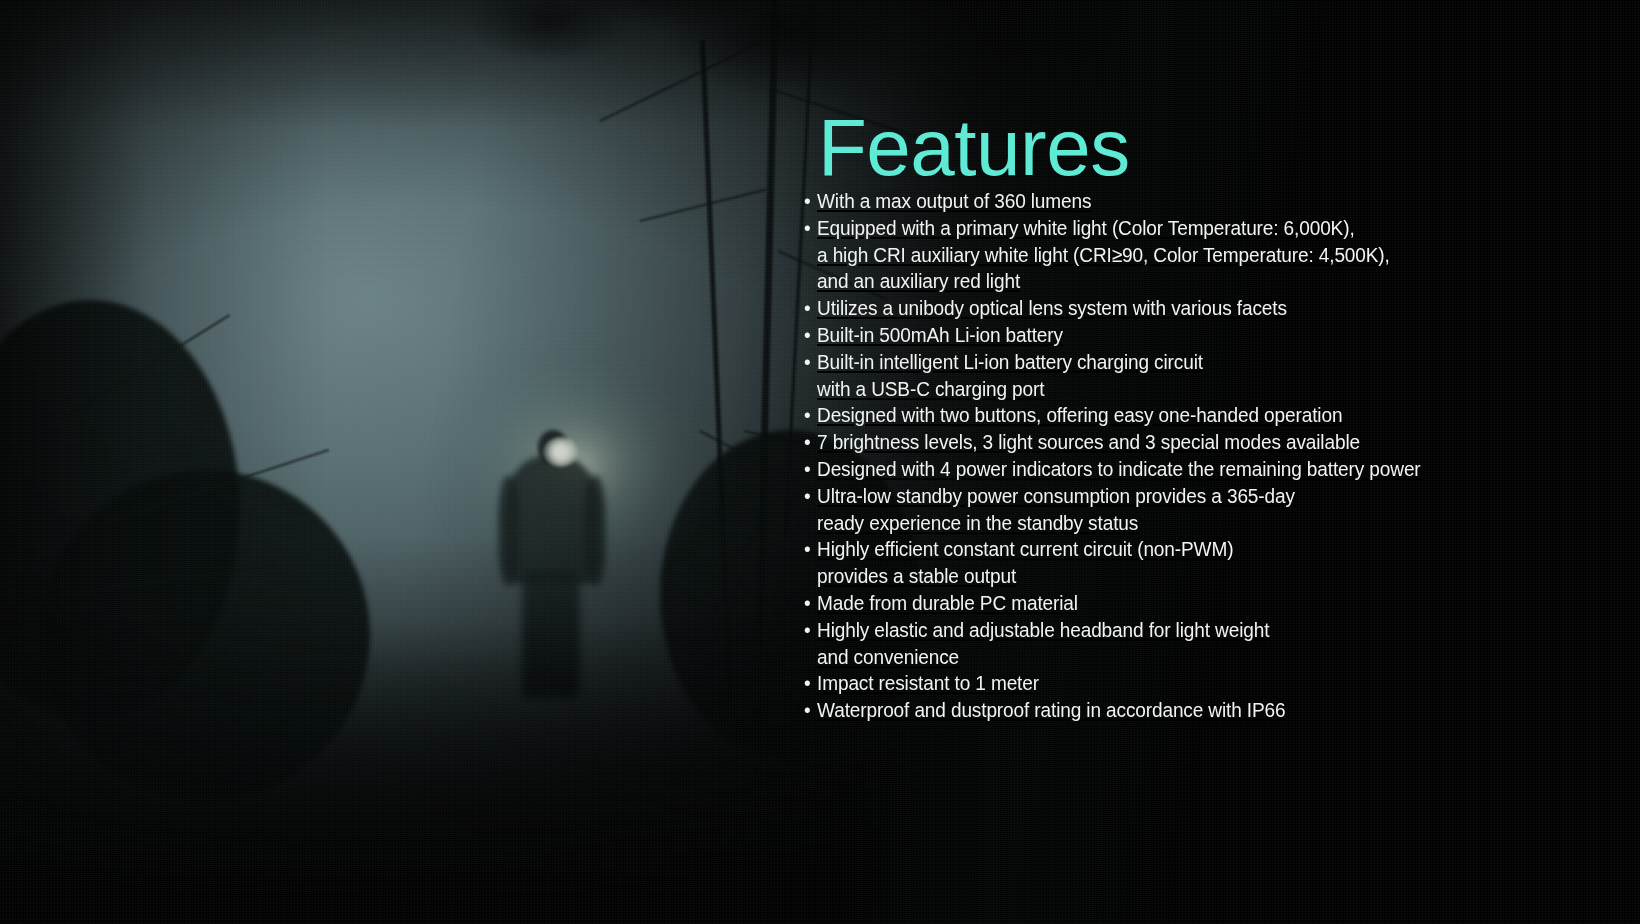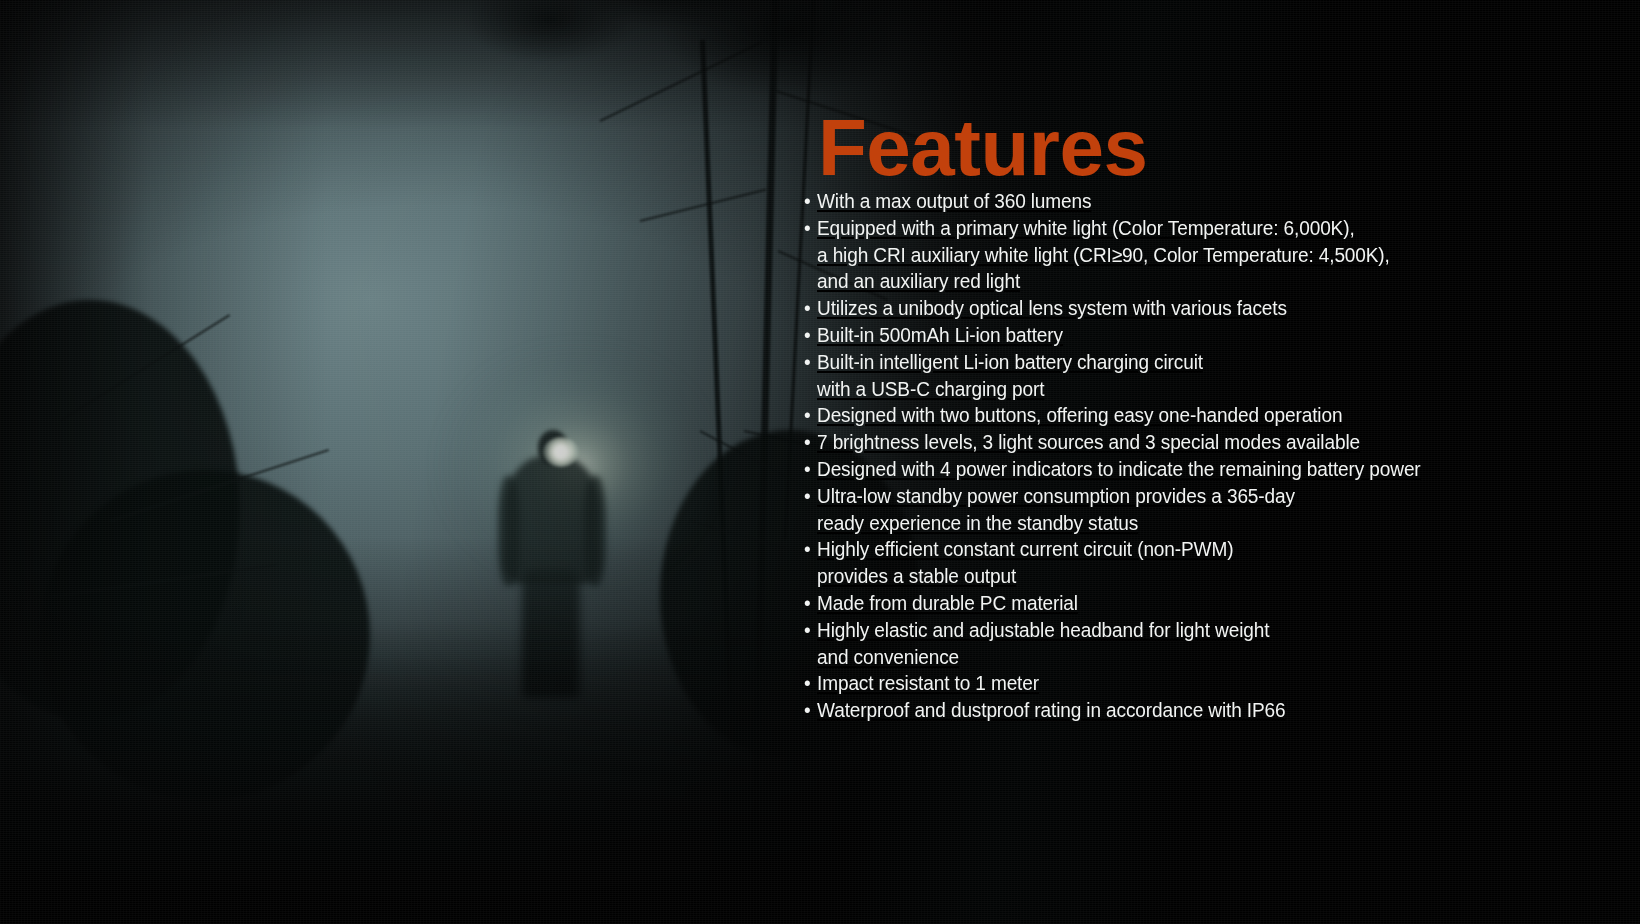--- a/index.html
+++ b/index.html
@@ -158,22 +158,22 @@
     position:absolute;
     left:818px; top:0;
     width:822px; height:924px;
   }
   .title {
     position:absolute;
     left:0; top:108px;
     font-size:80px;
     line-height:1;
     letter-spacing:-0.5px;
-    color:#c2410c;
-    font-weight:700;
+    color:#5eead4;
+    font-weight:400;
     font-family:"Liberation Sans", sans-serif;
     white-space:nowrap;
   }
   .feature-list {
     position:absolute;
     left:-14px; top:188px;
     width:830px;
     list-style:none;
     text-decoration:underline;
   }

